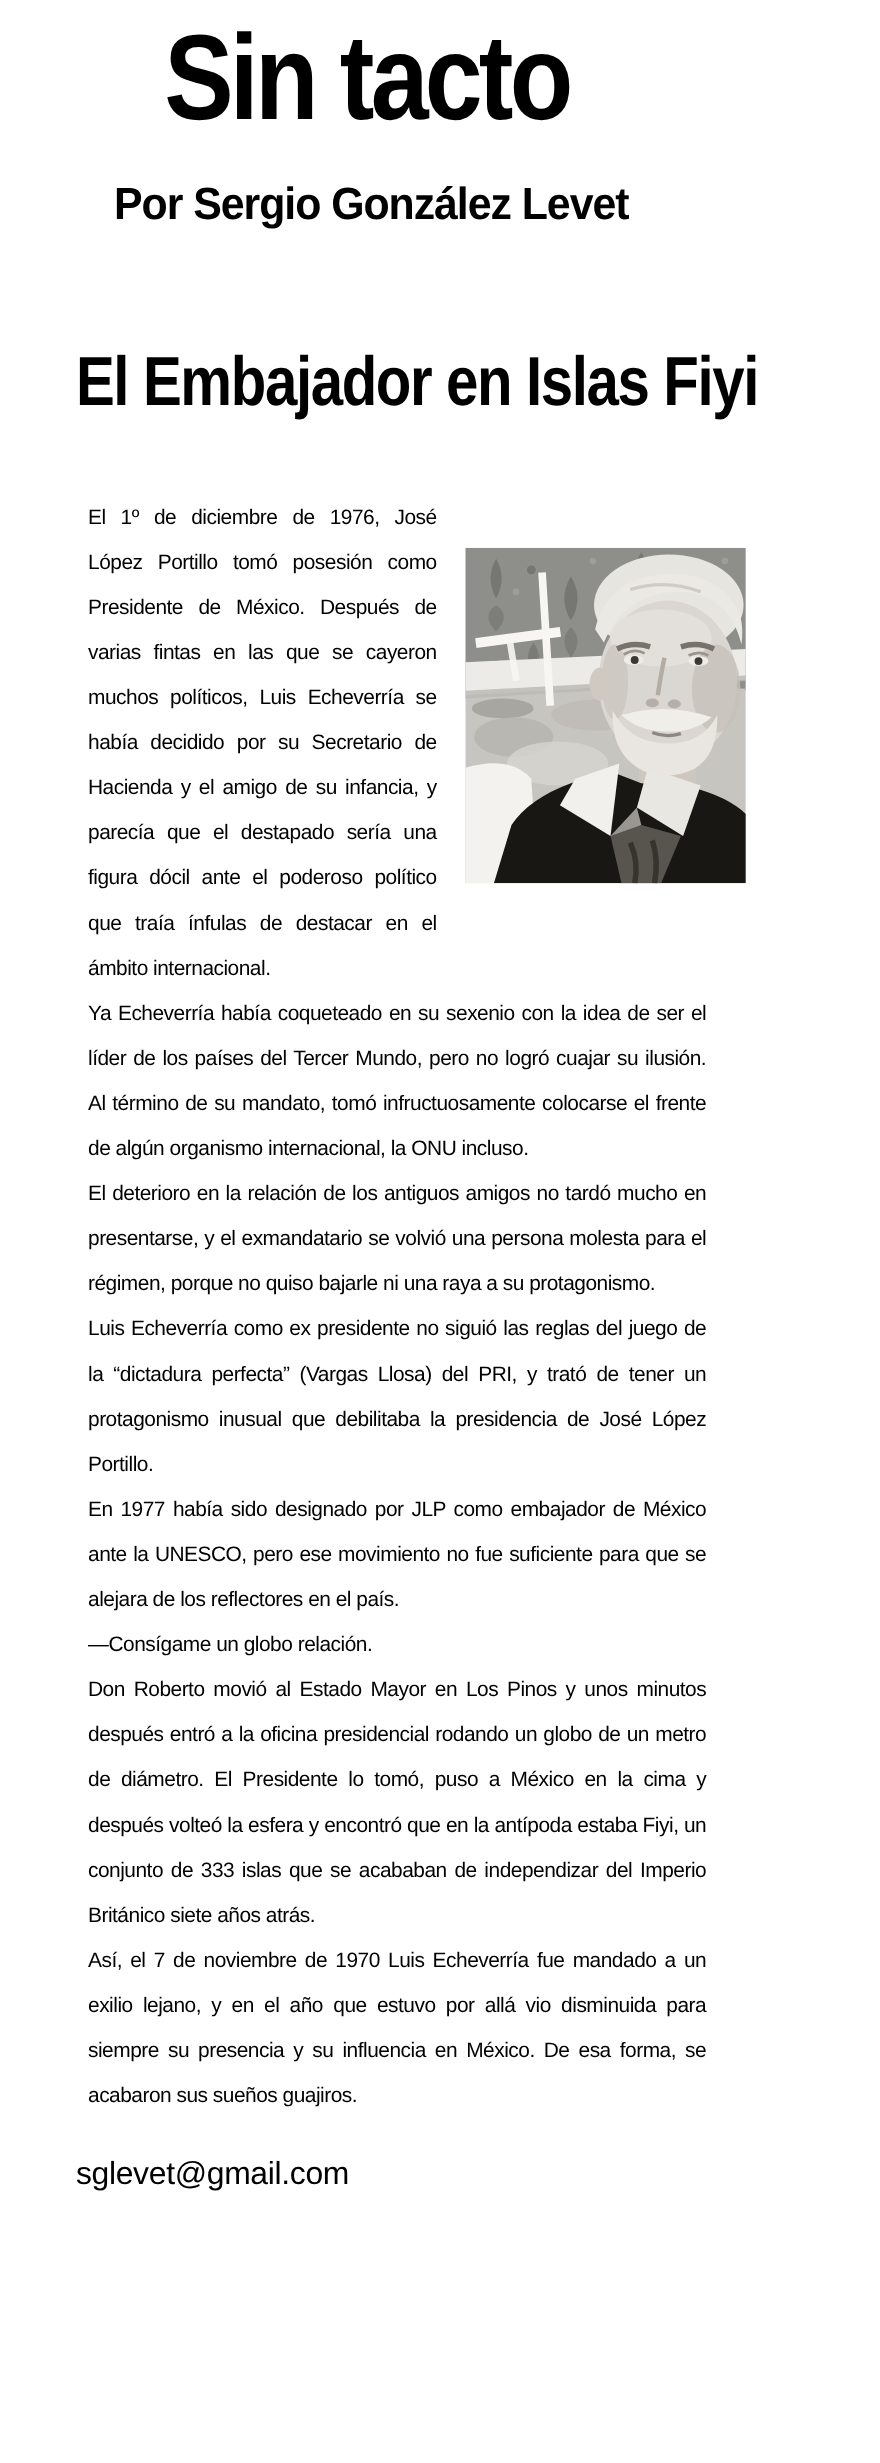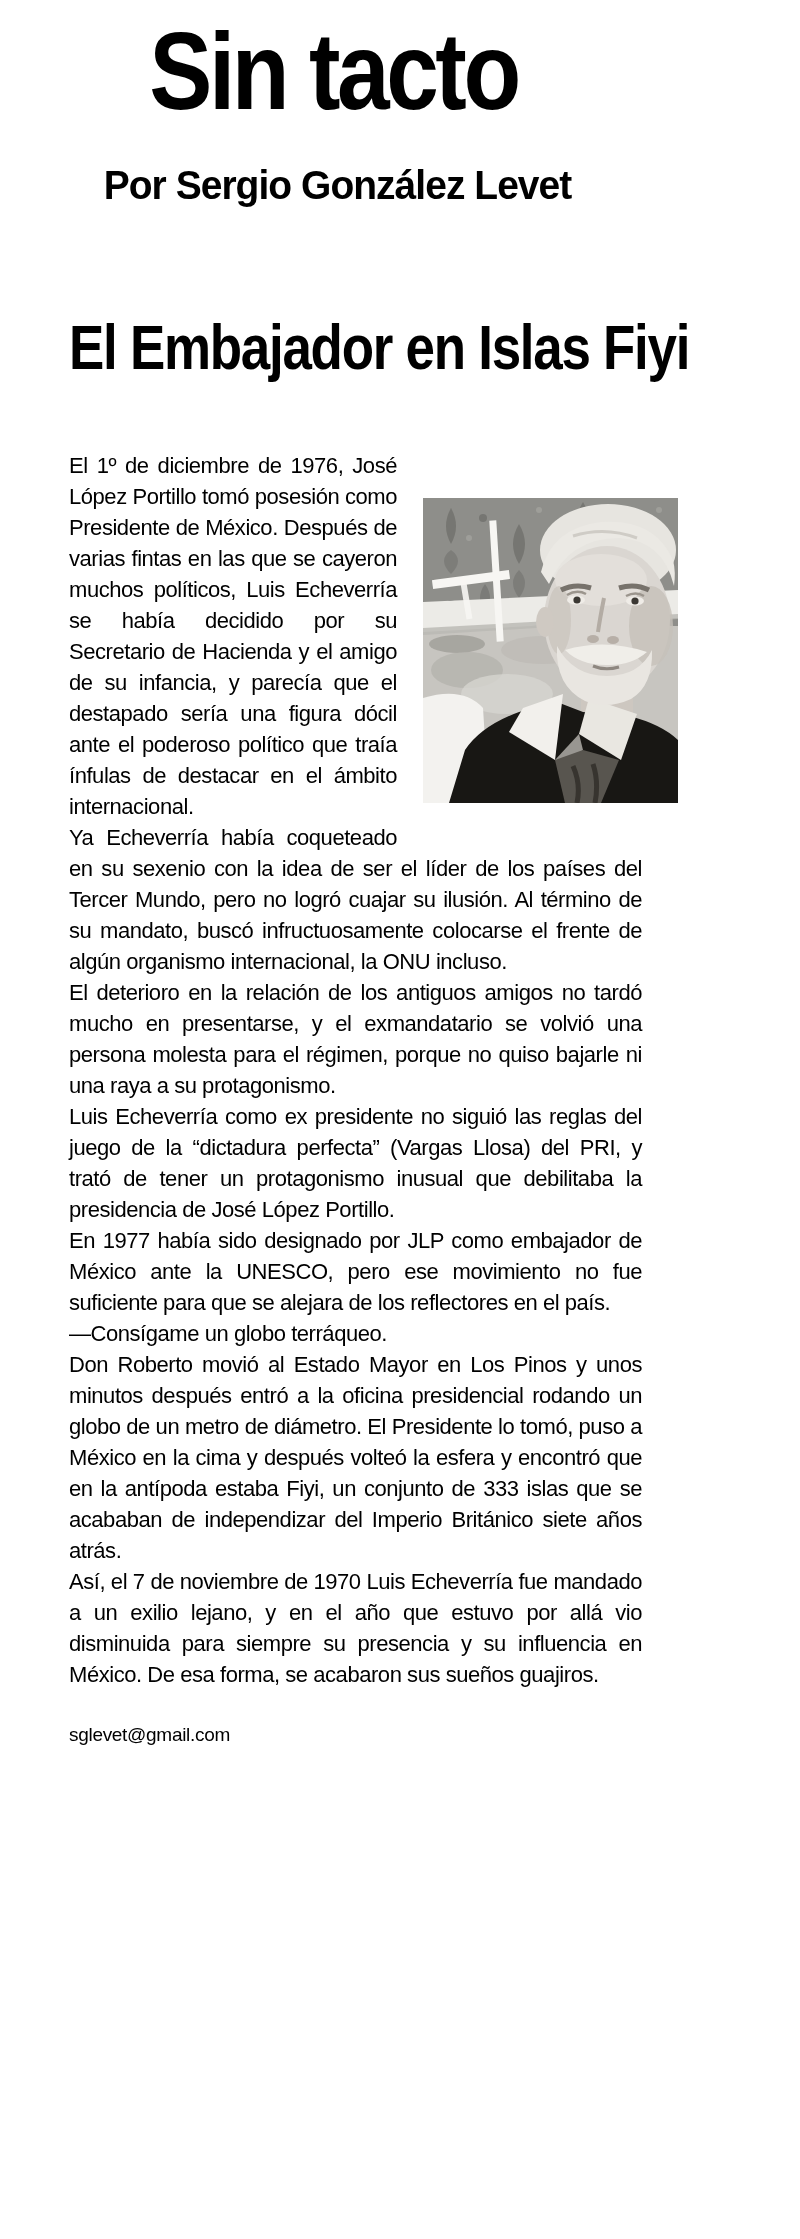--- a/index.html
+++ b/index.html
@@ -42,38 +42,39 @@
     font-size: 63px;
     font-weight: bold;
     line-height: 1.15;
     letter-spacing: -1.5px;
     white-space: nowrap;
     transform: scaleX(0.84);
     transform-origin: 0 50%;
   }
   .body-text {
     margin-top: 66px;
-    font-size: 22px;
-    line-height: 31px;
+    font-size: 19px;
+    line-height: 41px;
     letter-spacing: -0.45px;
     text-align: justify;
     hyphens: auto;
+    margin-left: 11px;
     -webkit-hyphens: auto;
   }
   .body-text p { margin: 0; padding: 0; }
   .photo-float {
     float: right;
     width: 255px;
     padding-top: 48px;
     margin: 0 -36px 50px 26px;
   }
   .photo-float svg { display: block; }
   .email {
     margin-top: 34px;
-    font-size: 19px;
+    font-size: 29px;
     letter-spacing: -0.3px;
     text-align: left;
   }
 </style>
 </head>
 <body>
 
 <div class="page">
 
   <div class="title">Sin tacto</div>
@@ -160,24 +161,24 @@
           <path d="M150 268 q8 18 4 37" stroke="#37342f" stroke-width="5" fill="none"></path>
           <path d="M170 266 q6 18 2 39" stroke="#37342f" stroke-width="5" fill="none"></path>
           <path d="M134 148 Q132 188 162 203 Q184 212 208 201 Q230 188 229 152 Q216 178 184 178 Q150 178 134 148 Z" fill="#e9e6e1"></path>
           <path d="M142 152 Q182 140 224 154 Q208 168 183 167 Q157 167 142 152 Z" fill="#f0eee9"></path>
           <path d="M170 168 q12 5 26 1" stroke="#8e8780" stroke-width="3" fill="none"></path>
         </g>
       </svg>
     </div>
 
     <p>El 1º de diciembre de 1976, José López Portillo tomó posesión como Presidente de México. Después de varias fintas en las que se cayeron muchos políticos, Luis Echeverría se había decidido por su Secretario de Hacienda y el amigo de su infancia, y parecía que el destapado sería una figura dócil ante el poderoso político que traía ínfulas de destacar en el ámbito internacional.</p>
-    <p>Ya Echeverría había coqueteado en su sexenio con la idea de ser el líder de los países del Tercer Mundo, pero no logró cuajar su ilusión. Al término de su mandato, buscó infructuosamente colocarse el frente de algún organismo internacional, la ONU incluso.</p>
+    <p>Ya Echeverría había coqueteado en su sexenio con la idea de ser el líder de los países del Tercer Mundo, pero no logró cuajar su ilusión. Al término de su mandato, tomó infructuosamente colocarse el frente de algún organismo internacional, la ONU incluso.</p>
     <p>El deterioro en la relación de los antiguos amigos no tardó mucho en presentarse, y el exmandatario se volvió una persona molesta para el régimen, porque no quiso bajarle ni una raya a su protagonismo.</p>
     <p>Luis Echeverría como ex presidente no siguió las reglas del juego de la “dictadura perfecta” (Vargas Llosa) del PRI, y trató de tener un protagonismo inusual que debilitaba la presidencia de José López Portillo.</p>
     <p>En 1977 había sido designado por JLP como embajador de México ante la UNESCO, pero ese movimiento no fue suficiente para que se alejara de los reflectores en el país.</p>
-    <p>—Consígame un globo terráqueo.</p>
+    <p>—Consígame un globo relación.</p>
     <p>Don Roberto movió al Estado Mayor en Los Pinos y unos minutos después entró a la oficina presidencial rodando un globo de un metro de diámetro. El Presidente lo tomó, puso a México en la cima y después volteó la esfera y encontró que en la antípoda estaba Fiyi, un conjunto de 333 islas que se acababan de independizar del Imperio Británico siete años atrás.</p>
     <p>Así, el 7 de noviembre de 1970 Luis Echeverría fue mandado a un exilio lejano, y en el año que estuvo por allá vio disminuida para siempre su presencia y su influencia en México. De esa forma, se acabaron sus sueños guajiros.</p>
   </div>
 
   <div class="email">sglevet@gmail.com</div>
 
 </div>
 
 </body></html>

